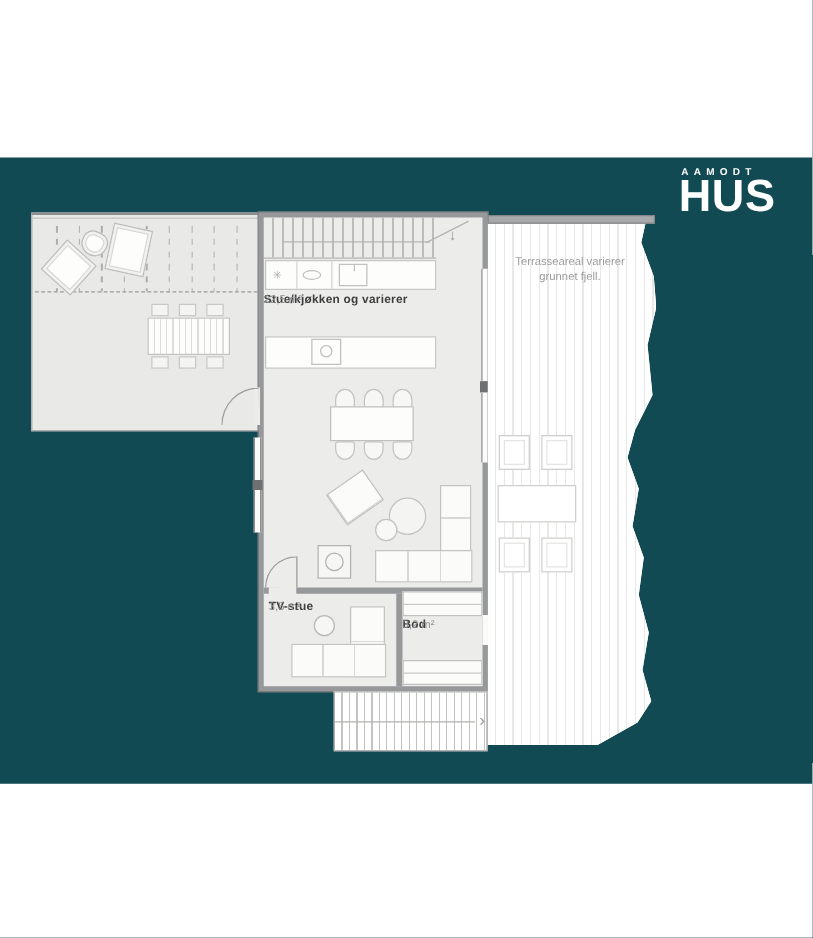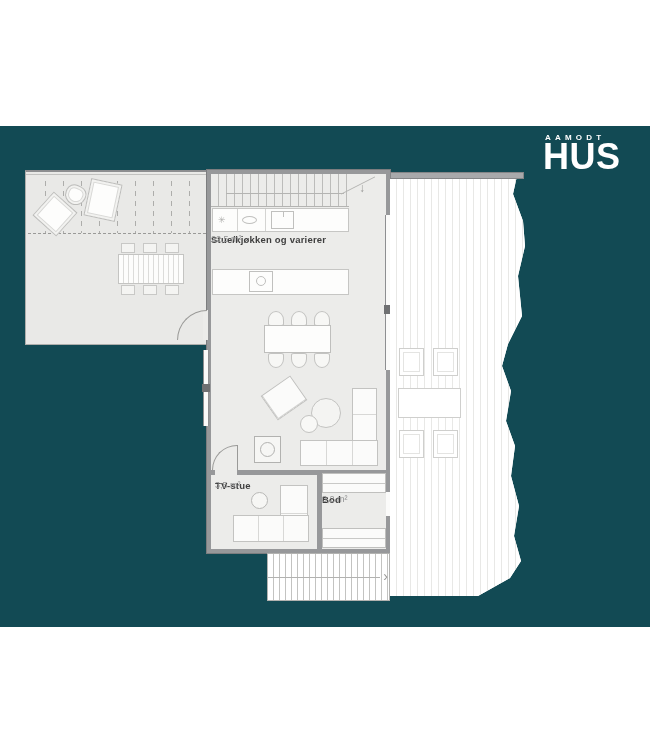--- a/index.html
+++ b/index.html
@@ -213,18 +213,22 @@
   <div class="gap" style="left:386px; top:492px; width:5px; height:24px; background:#fbfbfa;"></div>
   <div class="door-bod-arc"></div>
 
   <div class="stairs-out">
     <i></i>
     <span class="arrow-right">›</span>
   </div>
 
   <div class="deck"></div>
   <div class="deck-topbar"></div>
+  <div class="deck-note">
+    <div>Terrasseareal varierer</div>
+    <div>grunnet fjell.</div>
+  </div>
   <div class="o-chair" style="left:399px; top:348px;"></div>
   <div class="o-chair" style="left:433px; top:348px;"></div>
   <div class="o-table"></div>
   <div class="o-chair" style="left:399px; top:430px;"></div>
   <div class="o-chair" style="left:433px; top:430px;"></div>
 </div>
 
 </body></html>

